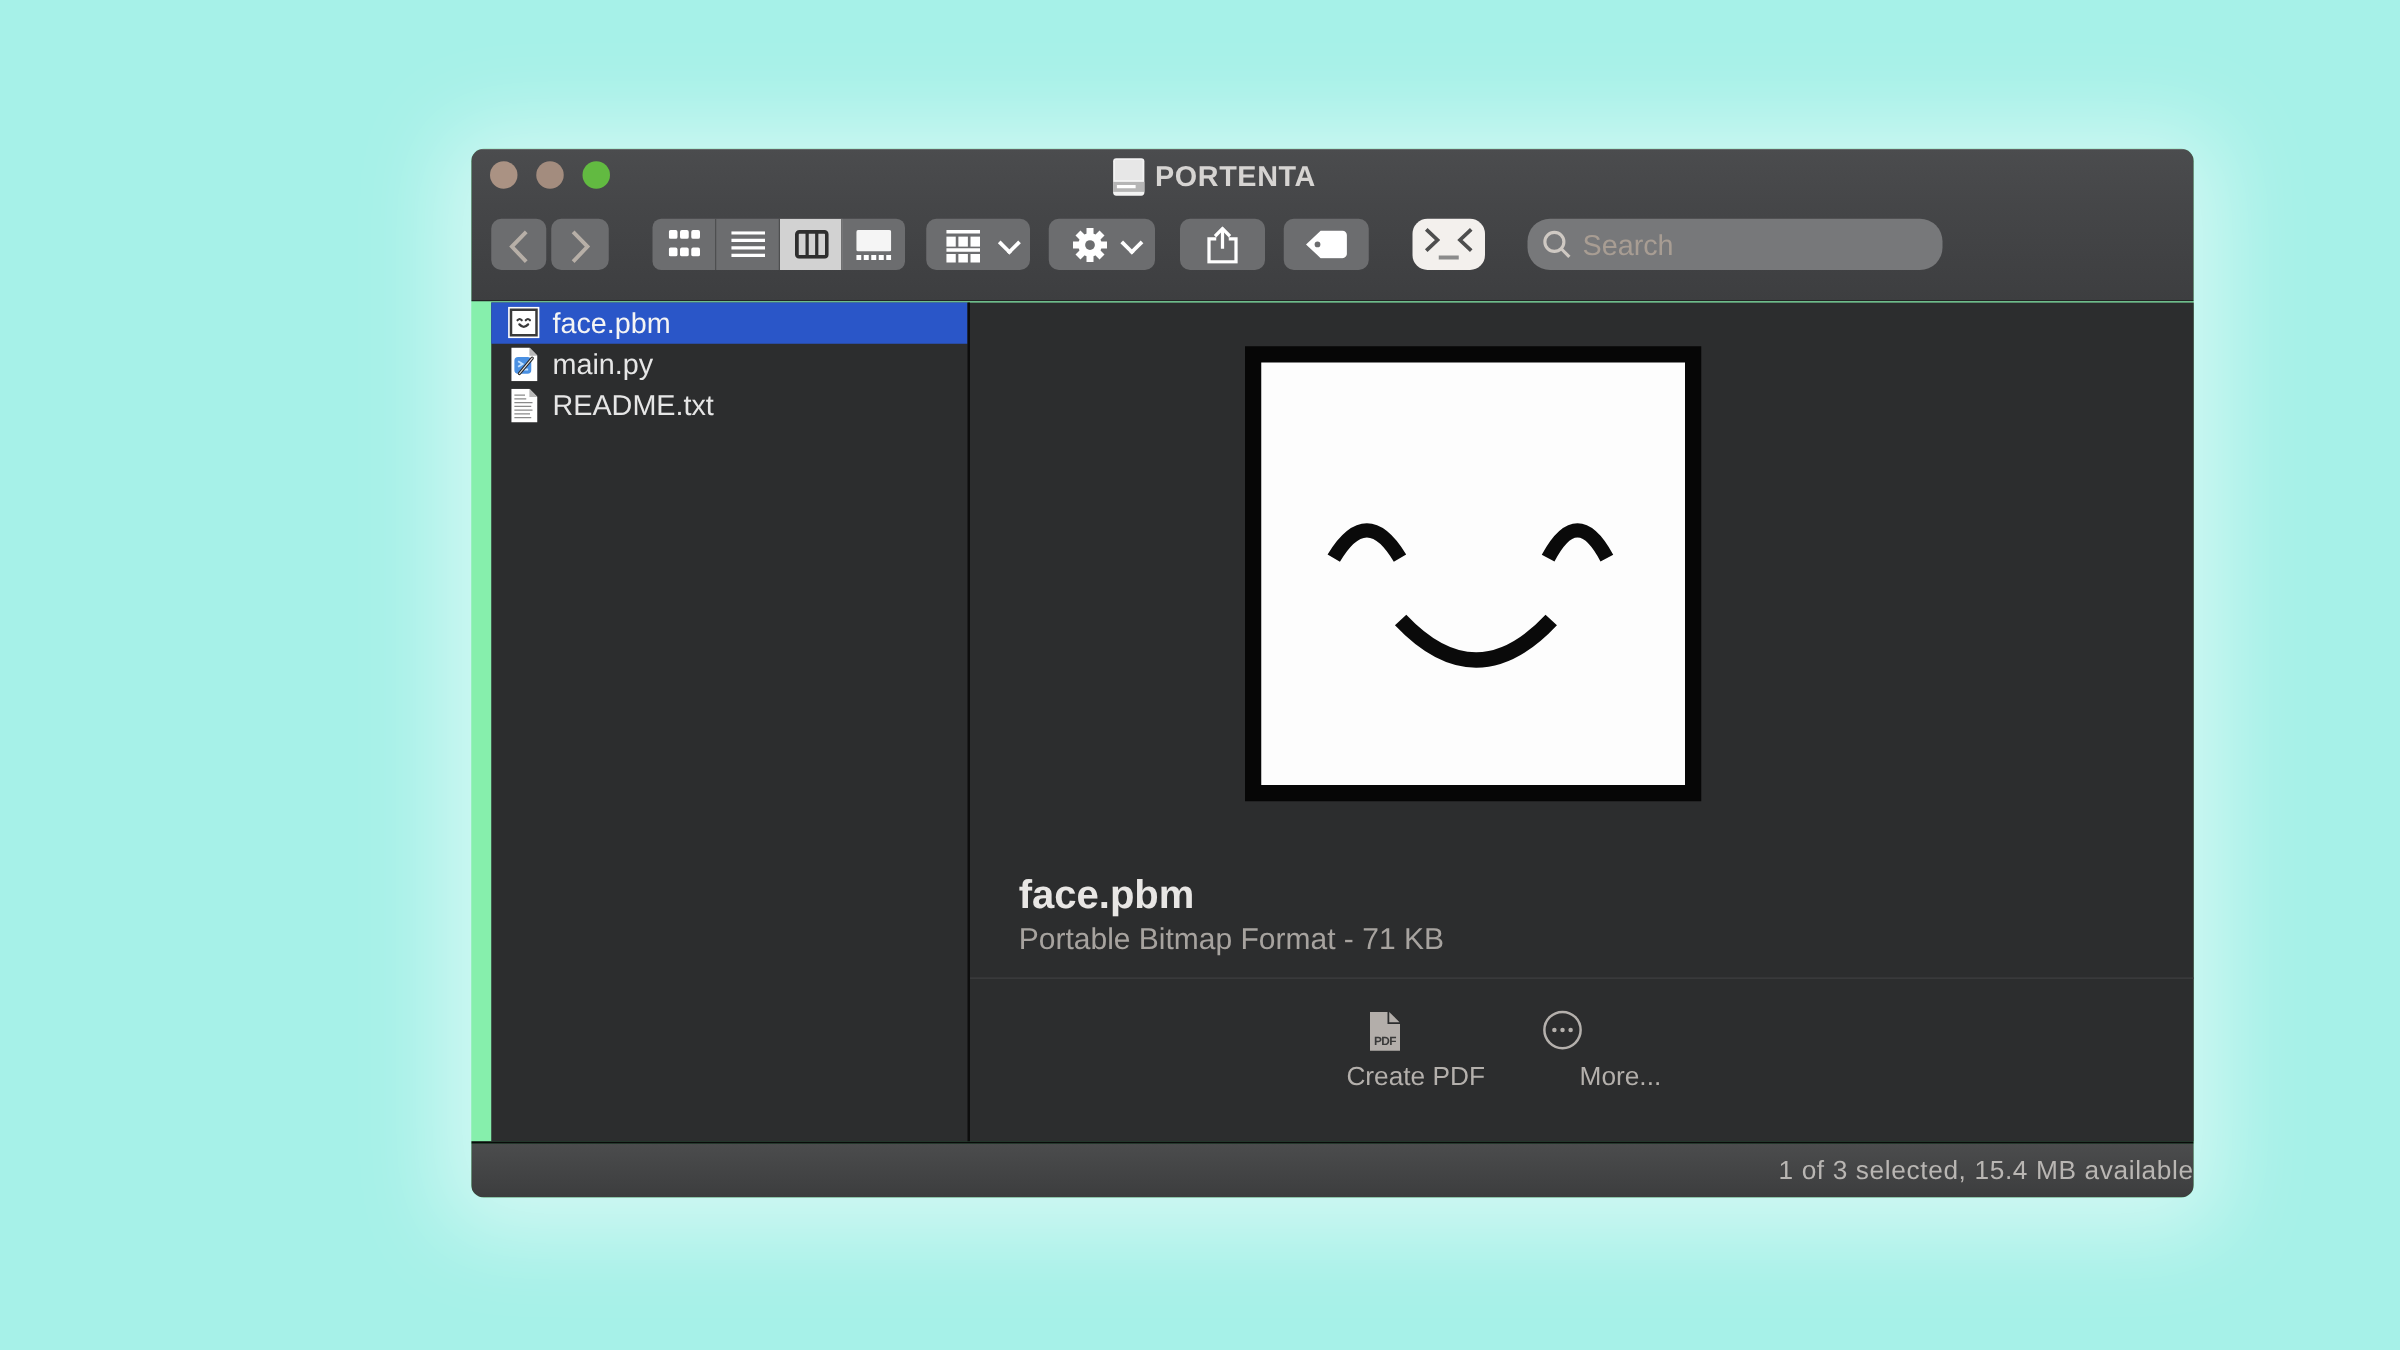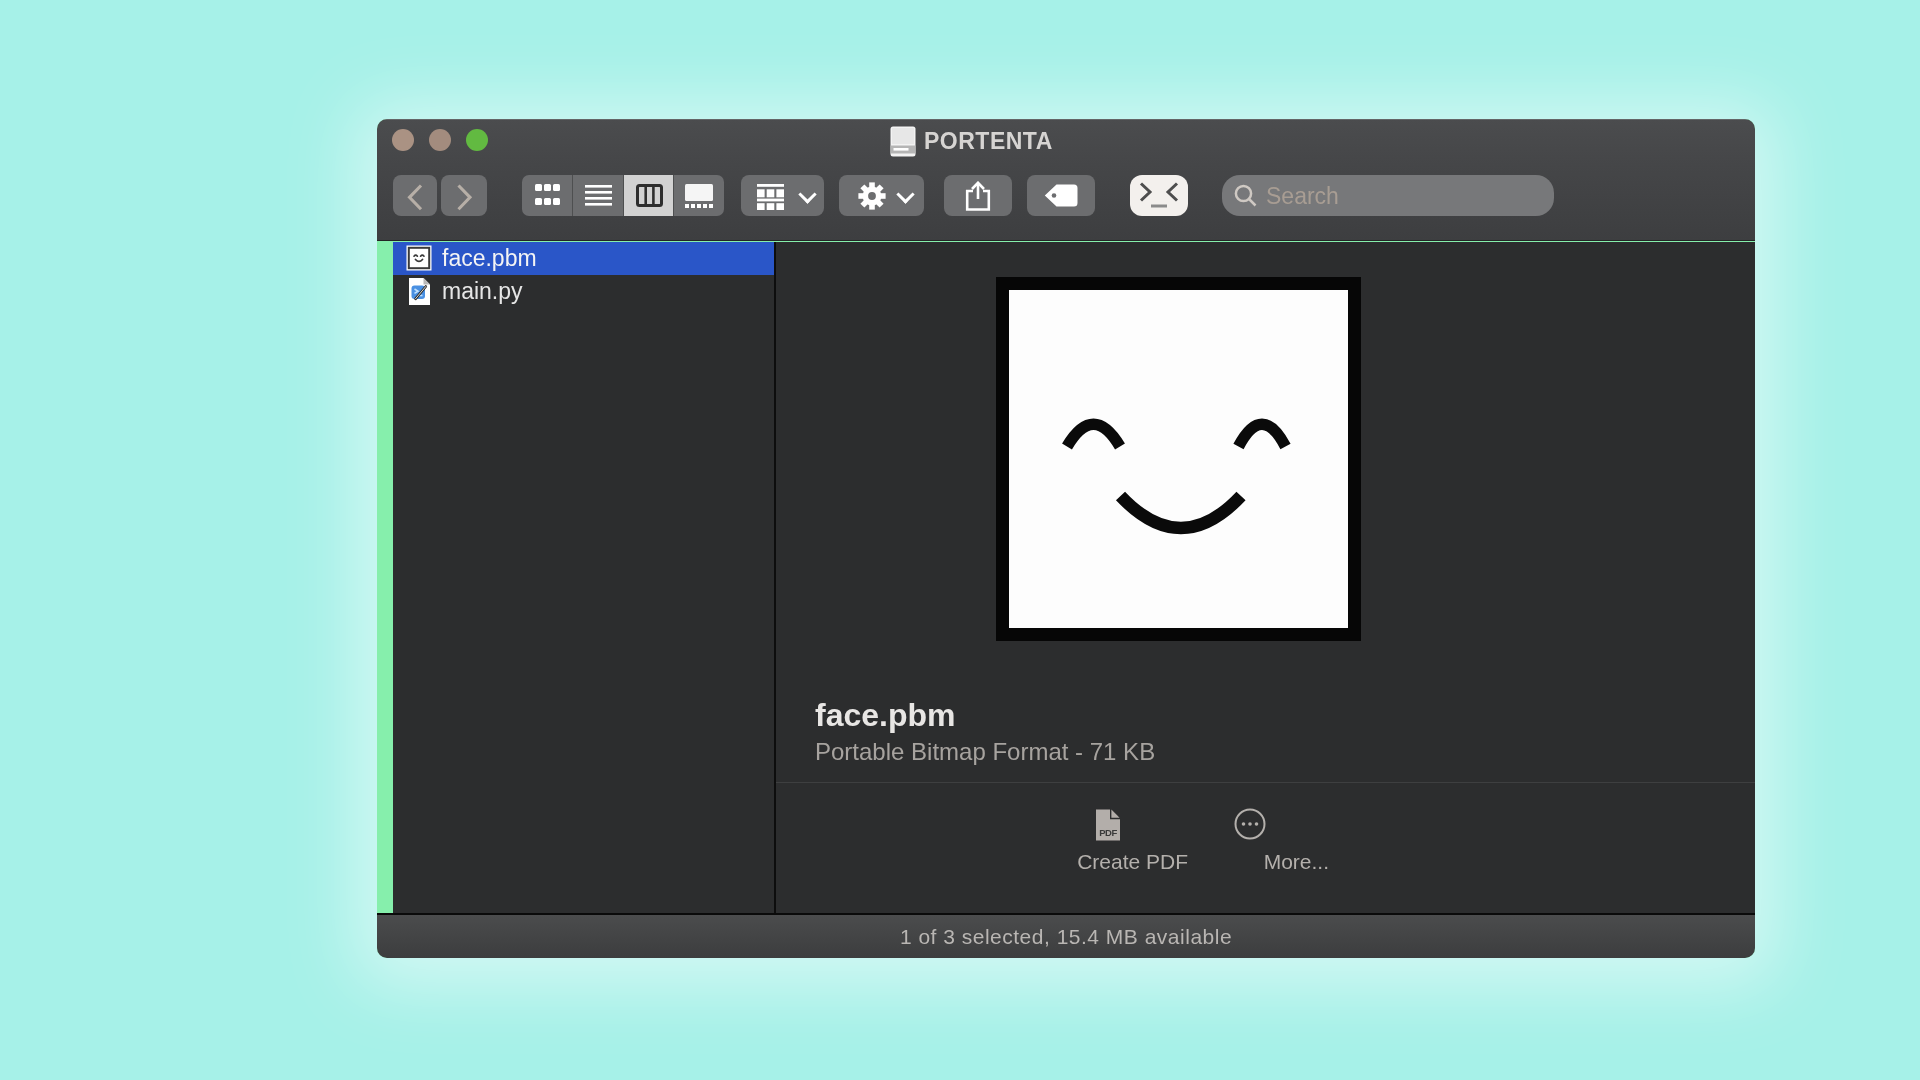--- a/index.html
+++ b/index.html
@@ -50,21 +50,21 @@
 .pname { position:absolute; left:422px; top:455px; font-size:32px; font-weight:bold; color:#e8e6e4; }
 .psub  { position:absolute; left:422px; top:496px; font-size:24px; color:#a7a39f; }
 .pdivider { position:absolute; left:383px; top:540px; right:0; height:1px; background:#3e3f40; }
 .act { position:absolute; top:560px; width:160px; text-align:center; color:#b4b0ac; font-size:21px; }
 .act .lbl { position:absolute; top:48px; width:100%; text-align:right; }
 .act1 { left:635px; }
 .act2 { left:776px; }
 
 .status { position:absolute; left:0; bottom:0; width:100%; height:45px;
   border-top:2px solid #0a0a0a; background:linear-gradient(#4b4c4d,#3c3d3e);
-  text-align:center; color:#b9b6b3; font-size:21px; letter-spacing:0.5px; line-height:43px; }
+  text-align:right; color:#b9b6b3; font-size:21px; letter-spacing:0.5px; line-height:43px; }
 </style>
 </head>
 <body>
 <div class="win">
   <div class="chrome">
     <div class="tl tl1"></div>
       <div class="tl tl2"></div>
       <div class="tl tl3"></div>
     <svg class="disk ico" viewBox="0 0 26 31">
       <rect x="0.5" y="0.5" width="25" height="30" rx="2.5" fill="#f3f3f3"></rect>
@@ -218,20 +218,36 @@
         <path d="M0 0 h14.5 l6.5 6.5 V27 H0 Z" fill="#ffffff"></path>
         <path d="M14.5 0 l6.5 6.5 h-6.5 Z" fill="#b9b9b9"></path>
         <rect x="2.5" y="7.5" width="13.5" height="13.5" rx="3" fill="#4a90e2"></rect>
         <path d="M5.5 11 l3.5 2.2 -3.5 2.2" fill="none" stroke="#bfe0ff" stroke-width="1.6"></path>
         <line x1="9.5" y1="17.5" x2="13.5" y2="17.5" stroke="#bfe0ff" stroke-width="1.6"></line>
         <line x1="16.8" y1="8.5" x2="6.5" y2="20.8" stroke="#2b2b2b" stroke-width="2.6" stroke-linecap="round"></line>
         <line x1="16.8" y1="8.5" x2="6.5" y2="20.8" stroke="#e8e8e8" stroke-width="0.9" stroke-linecap="round"></line>
       </svg>
       <div class="nm">main.py</div>
     </div>
+    <div class="row" style="top:66px">
+      <svg class="ficon" style="left:16px;width:21px;height:27px" viewBox="0 0 21 27">
+        <path d="M0 0 h14.5 l6.5 6.5 V27 H0 Z" fill="#ffffff"></path>
+        <path d="M14.5 0 l6.5 6.5 h-6.5 Z" fill="#b9b9b9"></path>
+        <g stroke="#8a8a8a" stroke-width="1">
+          <line x1="2.5" y1="5" x2="11" y2="5"></line>
+            <line x1="2.5" y1="8" x2="12" y2="8"></line>
+          <line x1="2.5" y1="11" x2="17" y2="11"></line>
+            <line x1="2.5" y1="14" x2="16" y2="14"></line>
+          <line x1="2.5" y1="17" x2="17" y2="17"></line>
+            <line x1="2.5" y1="20" x2="15" y2="20"></line>
+          <line x1="2.5" y1="23" x2="16" y2="23"></line>
+        </g>
+      </svg>
+      <div class="nm">README.txt</div>
+    </div>
     <div class="divider"></div>
     <div class="pimg">
         <div class="inner"></div>
       <svg class="ico" style="left:0;top:0" width="365" height="364" viewBox="0 0 365 364">
         <path d="M 71 169.5 Q 97.5 125 124 169.5" fill="none" stroke="#0a0a0a" stroke-width="11.5" stroke-linecap="butt"></path>
         <path d="M 242.5 169.5 Q 266 125 289.5 169.5" fill="none" stroke="#0a0a0a" stroke-width="11.5" stroke-linecap="butt"></path>
         <path d="M 124.5 219 Q 185 283 245 219" fill="none" stroke="#0a0a0a" stroke-width="12.5" stroke-linecap="butt"></path>
       </svg>
     </div>
     <div class="pname">face.pbm</div>

